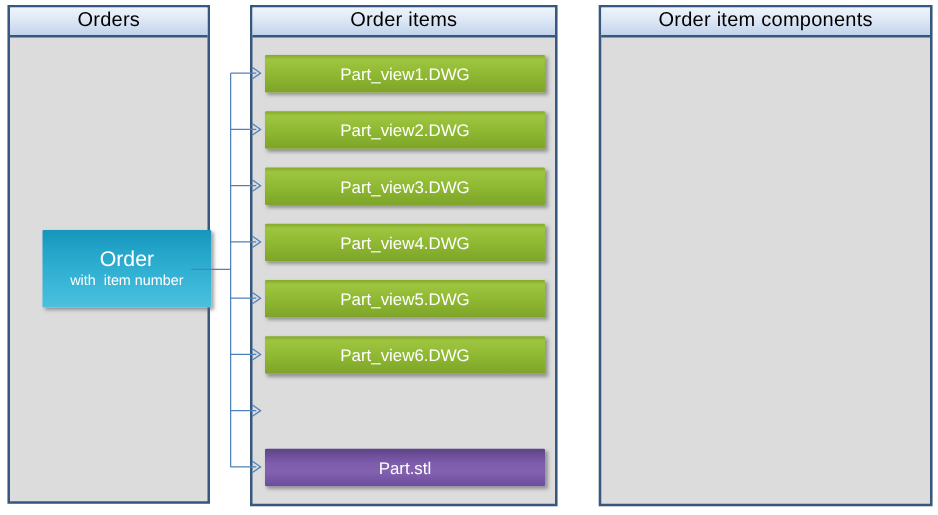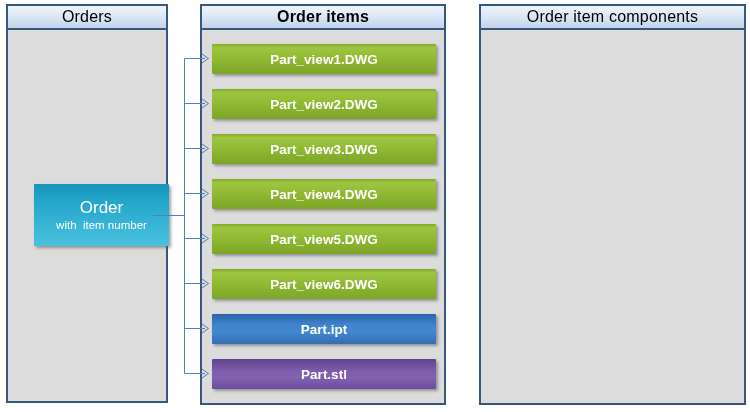--- a/index.html
+++ b/index.html
@@ -13,21 +13,21 @@
     position:absolute;top:4px;
     border:2px solid #36587f;background:#dcdcdc;
   }
   .panel-header{
     height:24px;border-bottom:2px solid #36587f;
     background:linear-gradient(180deg,#eff4fc 0%,#dde8f6 45%,#c2d3ea 100%);
     display:flex;align-items:center;justify-content:center;
     font-size:16px;color:#000000;letter-spacing:0.2px;
   }
   #panel-orders{left:6px;width:162px;height:399px;}
-  #panel-order-items{left:200px;width:246px;height:401px;font-weight:bold;}
+  #panel-order-items{left:200px;width:246px;height:401px;}
   #panel-components{left:479px;width:267px;height:401px;}
 
   .item{
     position:absolute;left:10px;width:224px;height:30px;
     display:flex;align-items:center;justify-content:center;
     color:#ffffff;font-size:13.5px;
     box-shadow:2px 2px 3px rgba(90,90,90,0.55);
     border-radius:1px;
   }
   .item.green{
@@ -80,23 +80,20 @@
   </div>
   <div class="item green" style="top:173px">
     <span>Part_view4.DWG</span>
   </div>
   <div class="item green" style="top:218px">
     <span>Part_view5.DWG</span>
   </div>
   <div class="item green" style="top:263px">
     <span>Part_view6.DWG</span>
   </div>
-  <div class="item blue" style="top:308px">
-    <span>Part.ipt</span>
-  </div>
   <div class="item purple" style="top:353px">
     <span>Part.stl</span>
   </div>
 </div>
 
 <div class="panel" id="panel-components">
   <div class="panel-header">Order item components</div>
 </div>
 
 <svg id="connector-overlay" viewBox="0 0 750 412" xmlns="http://www.w3.org/2000/svg">

